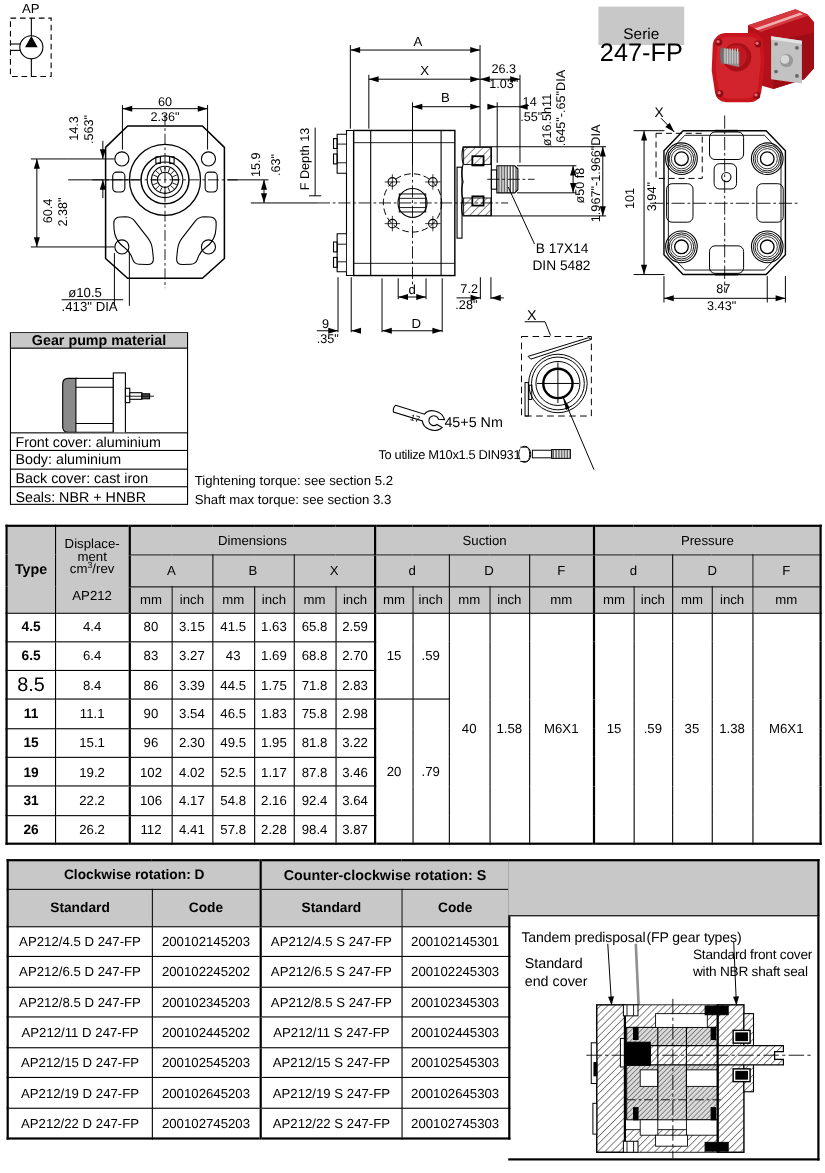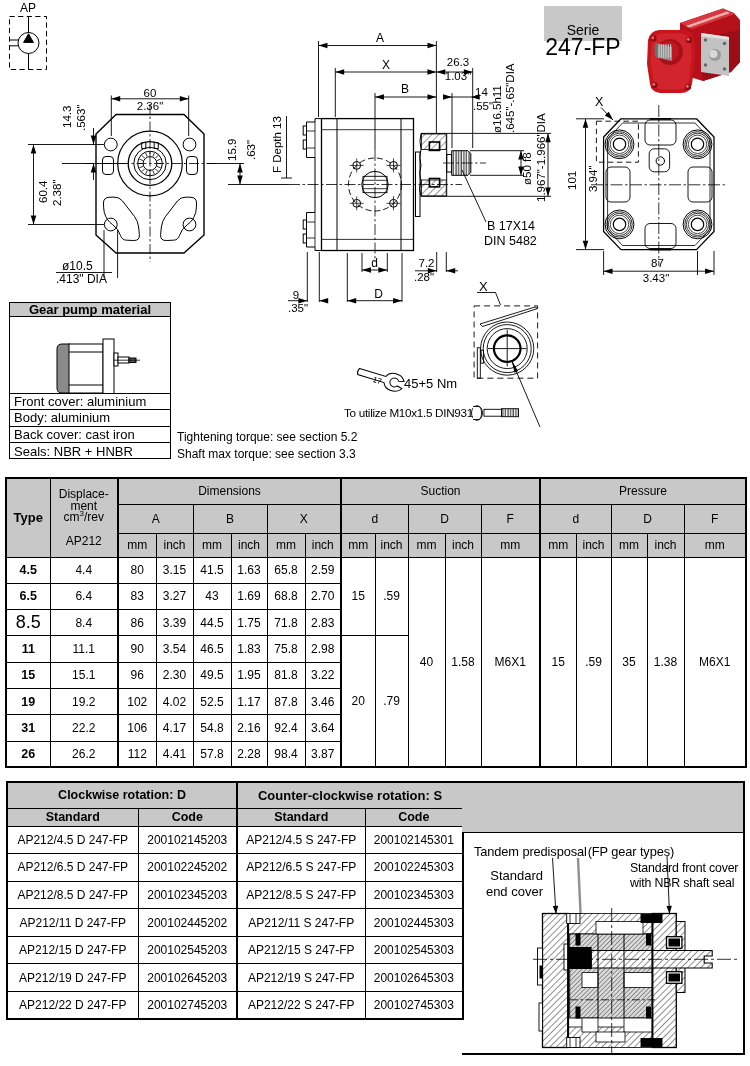--- a/index.html
+++ b/index.html
@@ -578,21 +578,21 @@
       <col style="width:131px">
       <col style="width:99px">
       <col style="width:128px">
       <col style="width:98px">
     </colgroup>
 <tbody>
       <tr style="height:26px">
         <td class="gry" colspan="2" style="font-weight:bold;font-size:12.5px">Clockwise rotation: D</td>
         <td class="gry" colspan="2" style="border-left:2px solid #000;font-weight:bold;font-size:13px">Counter-clockwise rotation: S</td>
       </tr>
-<tr style="height:18px">
+<tr style="height:34px">
         <td class="gry" style="font-weight:bold;font-size:12.5px">Standard</td>
         <td class="gry" style="font-weight:bold;font-size:12.5px">Code</td>
         <td class="gry" style="border-left:2px solid #000;font-weight:bold;font-size:12.5px">Standard</td>
         <td class="gry" style="font-weight:bold;font-size:12.5px">Code</td>
       </tr>
 <tr style="height:27.6px">
         <td>AP212/4.5 D 247-FP</td>
         <td>200102145203</td>
         <td style="border-left:2px solid #000">AP212/4.5 S 247-FP</td>
         <td>200102145301</td>
@@ -635,21 +635,21 @@
       </tr>
 </tbody>
   </table>
 
 <div class="abs gry" style="left:462px;top:781px;width:283px;height:52px;border-top:2px solid #000;border-right:2px solid #000;border-bottom:1px solid #000;box-sizing:border-box"></div>
 
 <div class="abs" style="left:462px;top:833px;width:283px;height:222px;border-right:2px solid #000;border-bottom:2px solid #000;box-sizing:border-box"></div>
 
 <div class="abs" style="left:474px;top:844px;font-size:12.8px;letter-spacing:-0.1px">Tandem predisposal (FP gear types)</div>
 
-<div class="abs" style="left:477px;top:868px;width:66px;font-size:13px;line-height:15.5px;text-align:right">Standard end&nbsp;cover</div>
+<div class="abs" style="left:477px;top:868px;width:66px;font-size:13px;line-height:15.5px;text-align:left">Standard end&nbsp;cover</div>
 
 <div class="abs" style="left:630px;top:861px;width:118px;font-size:12.4px;line-height:14.5px;letter-spacing:-0.2px">Standard front cover with&nbsp;NBR shaft seal</div>
 <svg class="abs" style="left:463px;top:834px" width="281" height="220" viewBox="0 0 281 220" fill="none">
 <defs>
 <pattern id="ch" width="4.6" height="4.6" patternUnits="userSpaceOnUse" patternTransform="rotate(45)">
         <rect width="4.6" height="4.6" fill="#fff"></rect>
         <line x1="0" y1="0" x2="0" y2="4.6" stroke="#000" stroke-width="0.85"></line>
       </pattern>
 <pattern id="cg" width="3.2" height="3.2" patternUnits="userSpaceOnUse" patternTransform="rotate(45)">
         <rect width="3.2" height="3.2" fill="#dadada"></rect>

